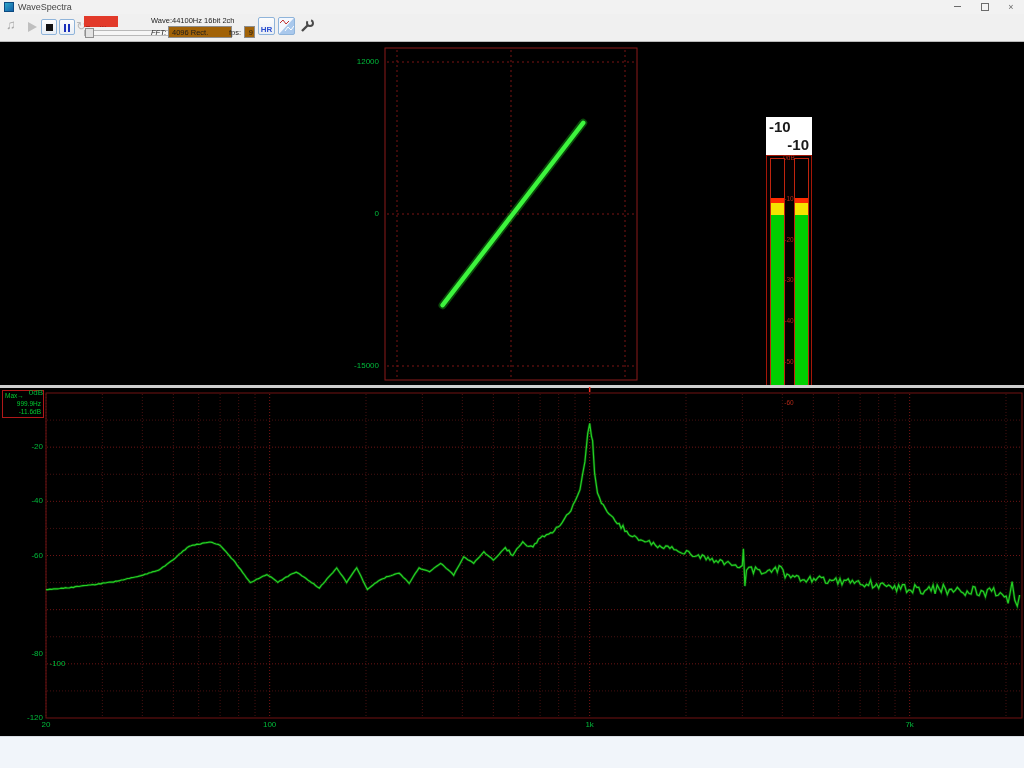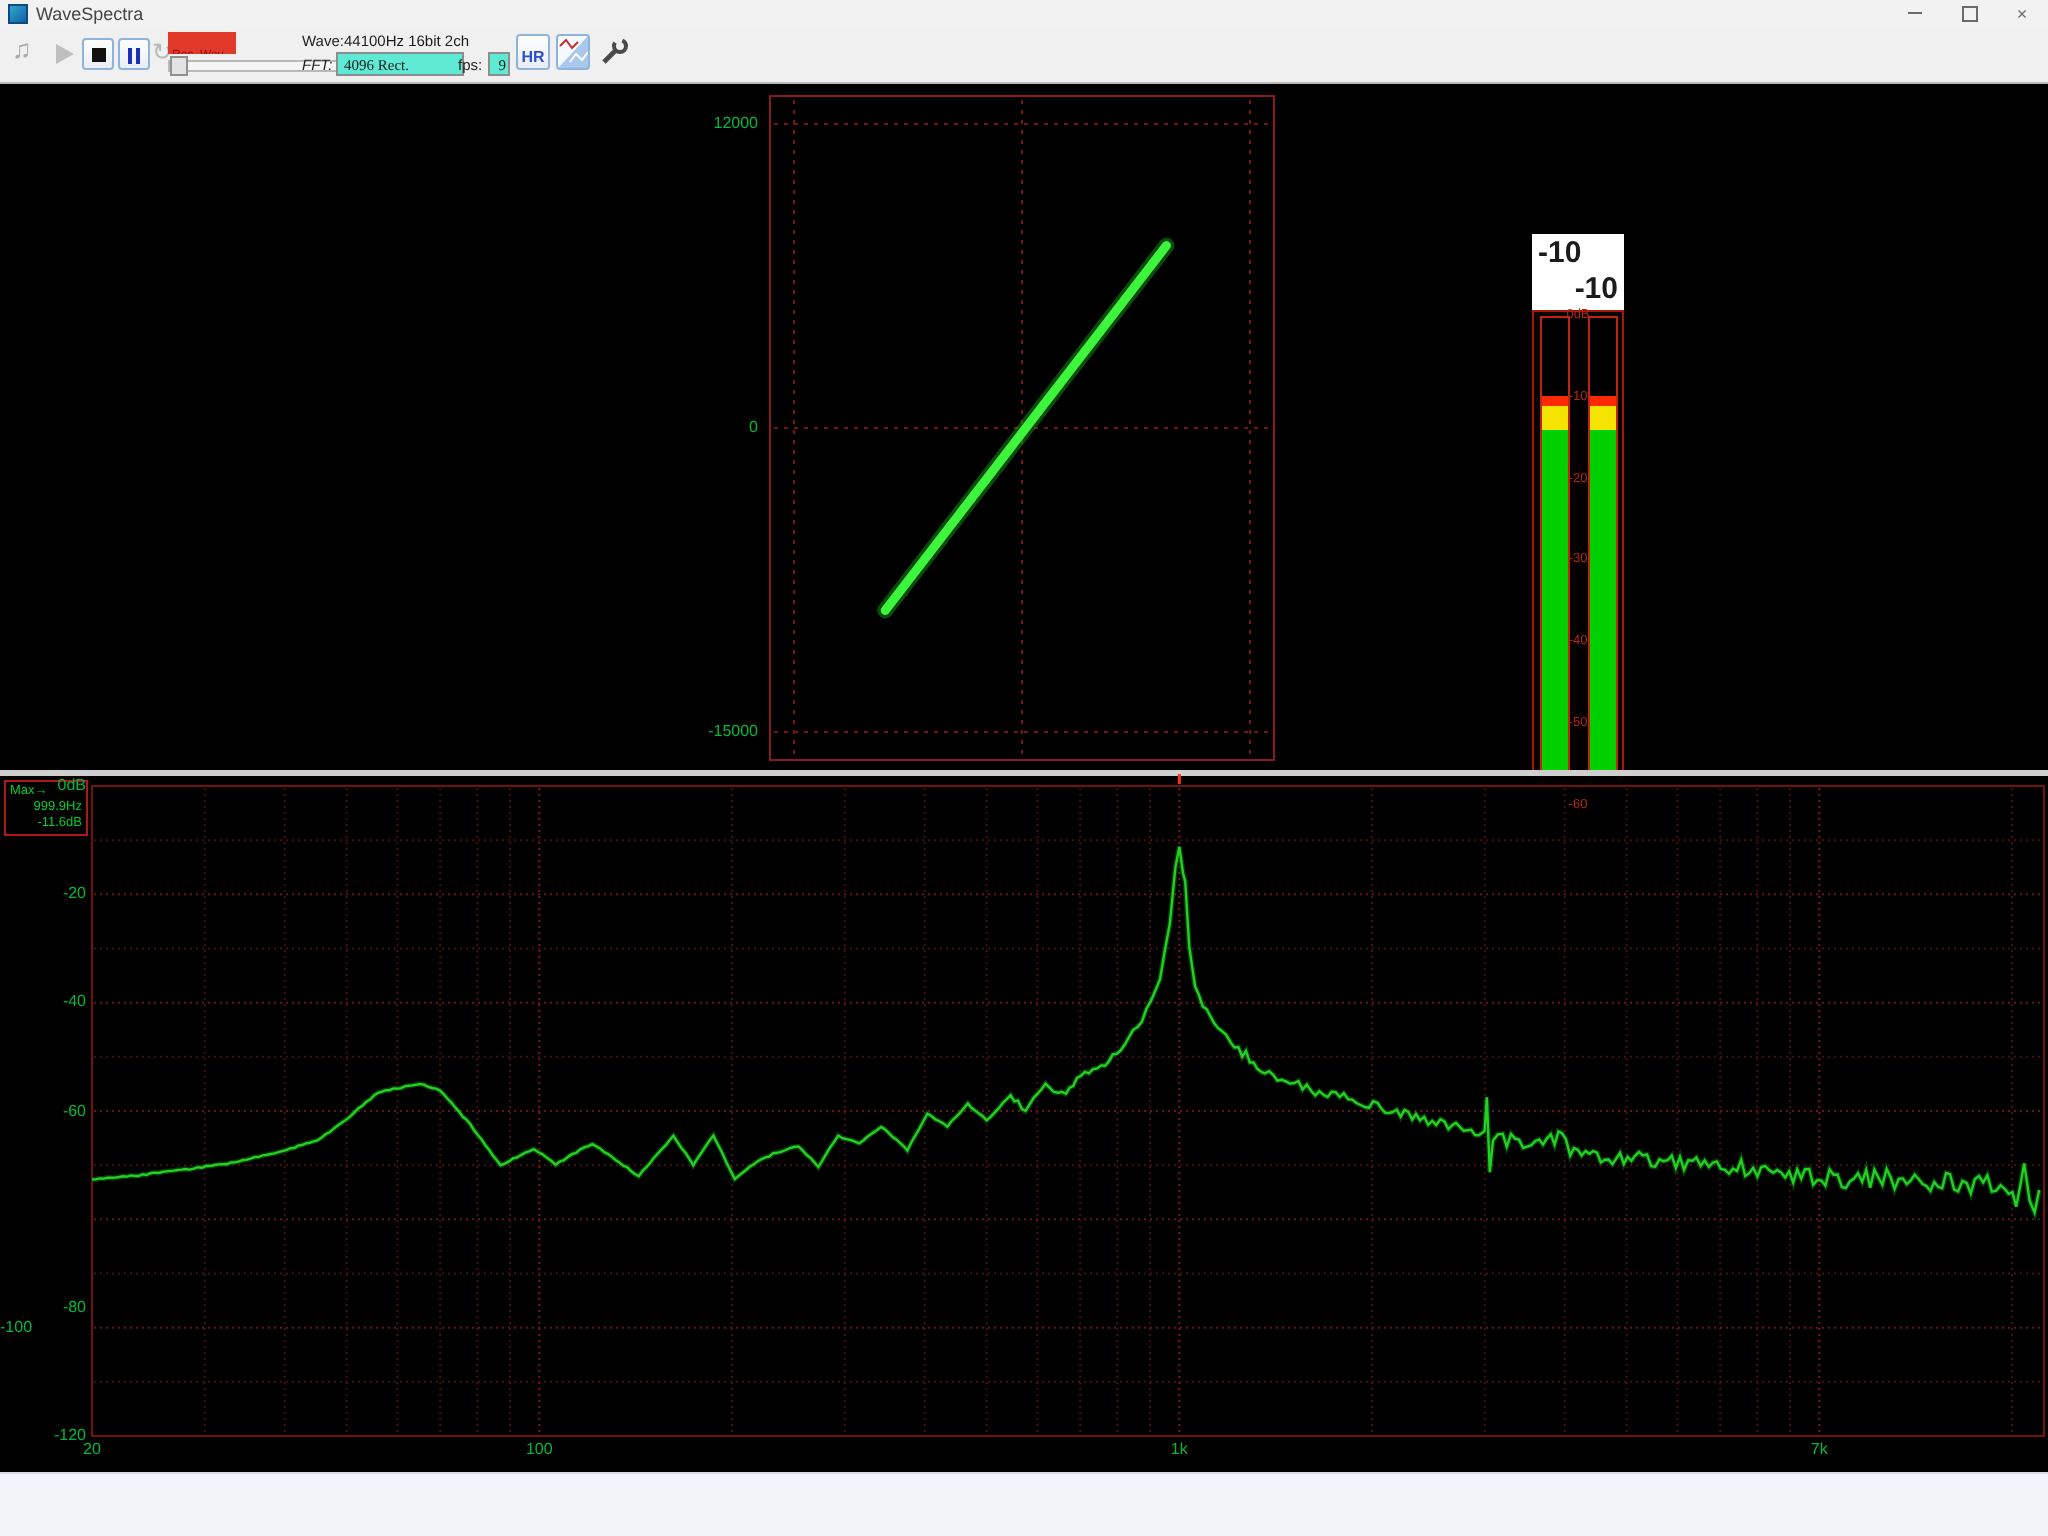--- a/index.html
+++ b/index.html
@@ -7,21 +7,21 @@
        font-family:"Liberation Sans","DejaVu Sans",sans-serif;background:#000;}
   .abs{position:absolute;}
   
   #titlebar{left:0;top:0;width:1024px;height:14px;background:#f2f2f2;}
   #titlebar .title{left:18px;top:2px;font-size:9px;color:#454545;}
   .winctl{top:3px;width:18px;height:10px;color:#6b6b6b;font-size:9px;line-height:9px;text-align:center;}
   
   #toolbar{left:0;top:14px;width:1024px;height:28px;background:#f0f0f0;border-bottom:1px solid #b9b9b9;box-sizing:border-box;}
   .tbtn{background:linear-gradient(#fdfdfd,#e9eef5);border:1px solid #8fb4da;border-radius:2px;box-sizing:border-box;}
   .gico{color:#a9a9a9;}
-  .inset{background:#5eead4;border:1px solid #8d8d8d;box-sizing:border-box;font-size:7.5px;color:#1c1c1c;font-family:Liberation Serif, serif;}
+  .inset{background:#a16207;border:1px solid #8d8d8d;box-sizing:border-box;font-size:7.5px;color:#1c1c1c;}
   .tinytxt{font-size:7.5px;color:#1c1c1c;white-space:nowrap;}
   
   #main{left:0;top:42px;width:1024px;height:343px;background:#000;}
   #divider{left:0;top:385px;width:1024px;height:3px;background:#cfcfcf;}
   #spectrum-panel{left:0;top:388px;width:1024px;height:348px;background:#000;}
   .glab{color:#00b93a;font-size:8px;line-height:10px;white-space:nowrap;}
   .glab2{color:#00b93a;font-size:8px;line-height:10px;white-space:nowrap;}
   
   #meter-readout{left:766px;top:75px;width:46px;height:38px;background:#fff;}
   #meter-readout div{position:absolute;font-size:15px;font-weight:600;color:#1b1b1b;line-height:17px;}
@@ -135,21 +135,21 @@
     <div style="left:2px;top:1px;">Max→</div>
     <div style="right:2px;top:9px;">999.9Hz</div>
     <div style="right:2px;top:17px;">-11.6dB</div>
   </div>
   <div class="abs" id="spec-ylabels" style="left:0;top:0;">
       <div class="glab2" style="position: absolute; left: 0px; width: 43px; text-align: right; top: 388px;">0dB</div>
       <div class="glab2" style="position: absolute; left: 0px; width: 43px; text-align: right; top: 442.167px;">-20</div>
       <div class="glab2" style="position: absolute; left: 0px; width: 43px; text-align: right; top: 496.333px;">-40</div>
       <div class="glab2" style="position: absolute; left: 0px; width: 43px; text-align: right; top: 550.5px;">-60</div>
       <div class="glab2" style="position: absolute; left: 0px; width: 43px; text-align: right; top: 604.667px; margin-top: 44px;">-80</div>
-      <div class="glab2" style="position: absolute; left: 0px; width: 43px; text-align: left; top: 658.833px;">-100</div>
+      <div class="glab2" style="position: absolute; left: 0px; width: 43px; text-align: center; top: 658.833px; padding-left: 36px;">-100</div>
       <div class="glab2" style="position: absolute; left: 0px; width: 43px; text-align: right; top: 713px;">-120</div>
     </div>
   <div class="abs" id="spec-xlabels" style="left:0;top:0;">
       <div class="glab2" style="position: absolute; width: 26px; text-align: center; left: 33px; top: 720px;">20</div>
       <div class="glab2" style="position: absolute; width: 26px; text-align: center; left: 256.67px; top: 720px;">100</div>
       <div class="glab2" style="position: absolute; width: 26px; text-align: center; left: 576.67px; top: 720px;">1k</div>
       <div class="glab2" style="position: absolute; width: 26px; text-align: center; left: 896.67px; top: 720px;">7k</div>
     </div>
 
   <svg class="abs" id="overlay" width="1024" height="768">

